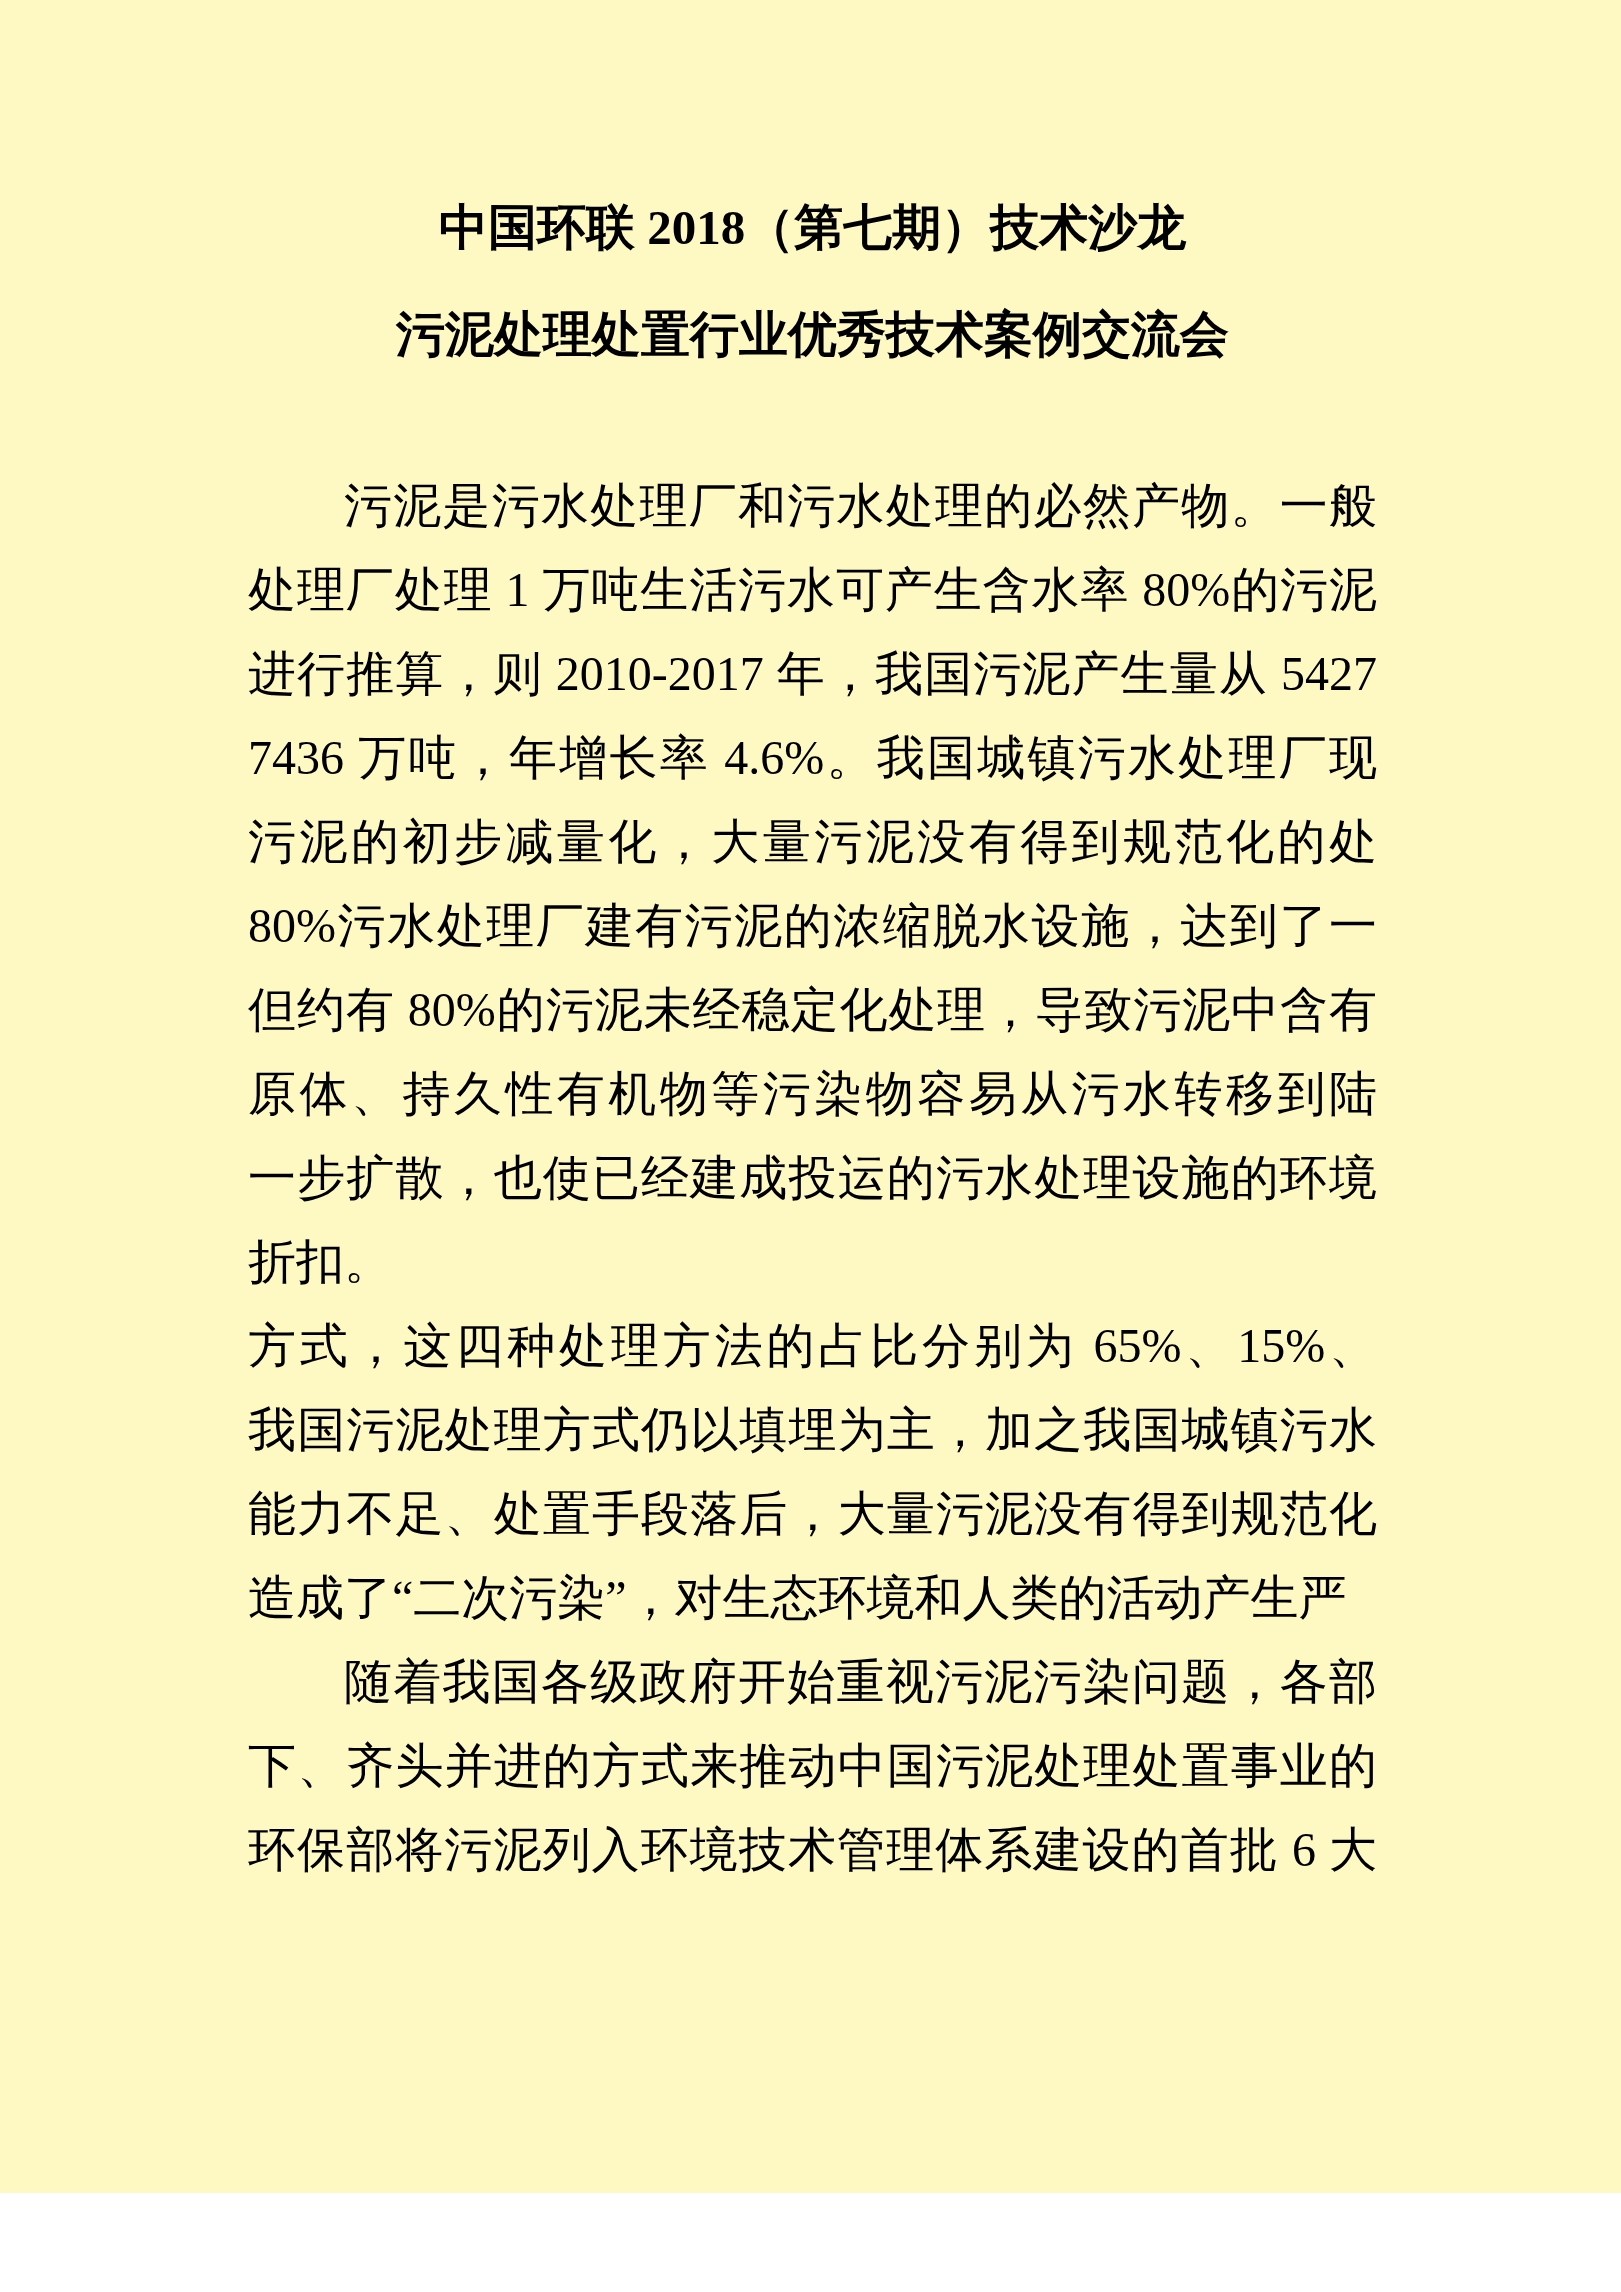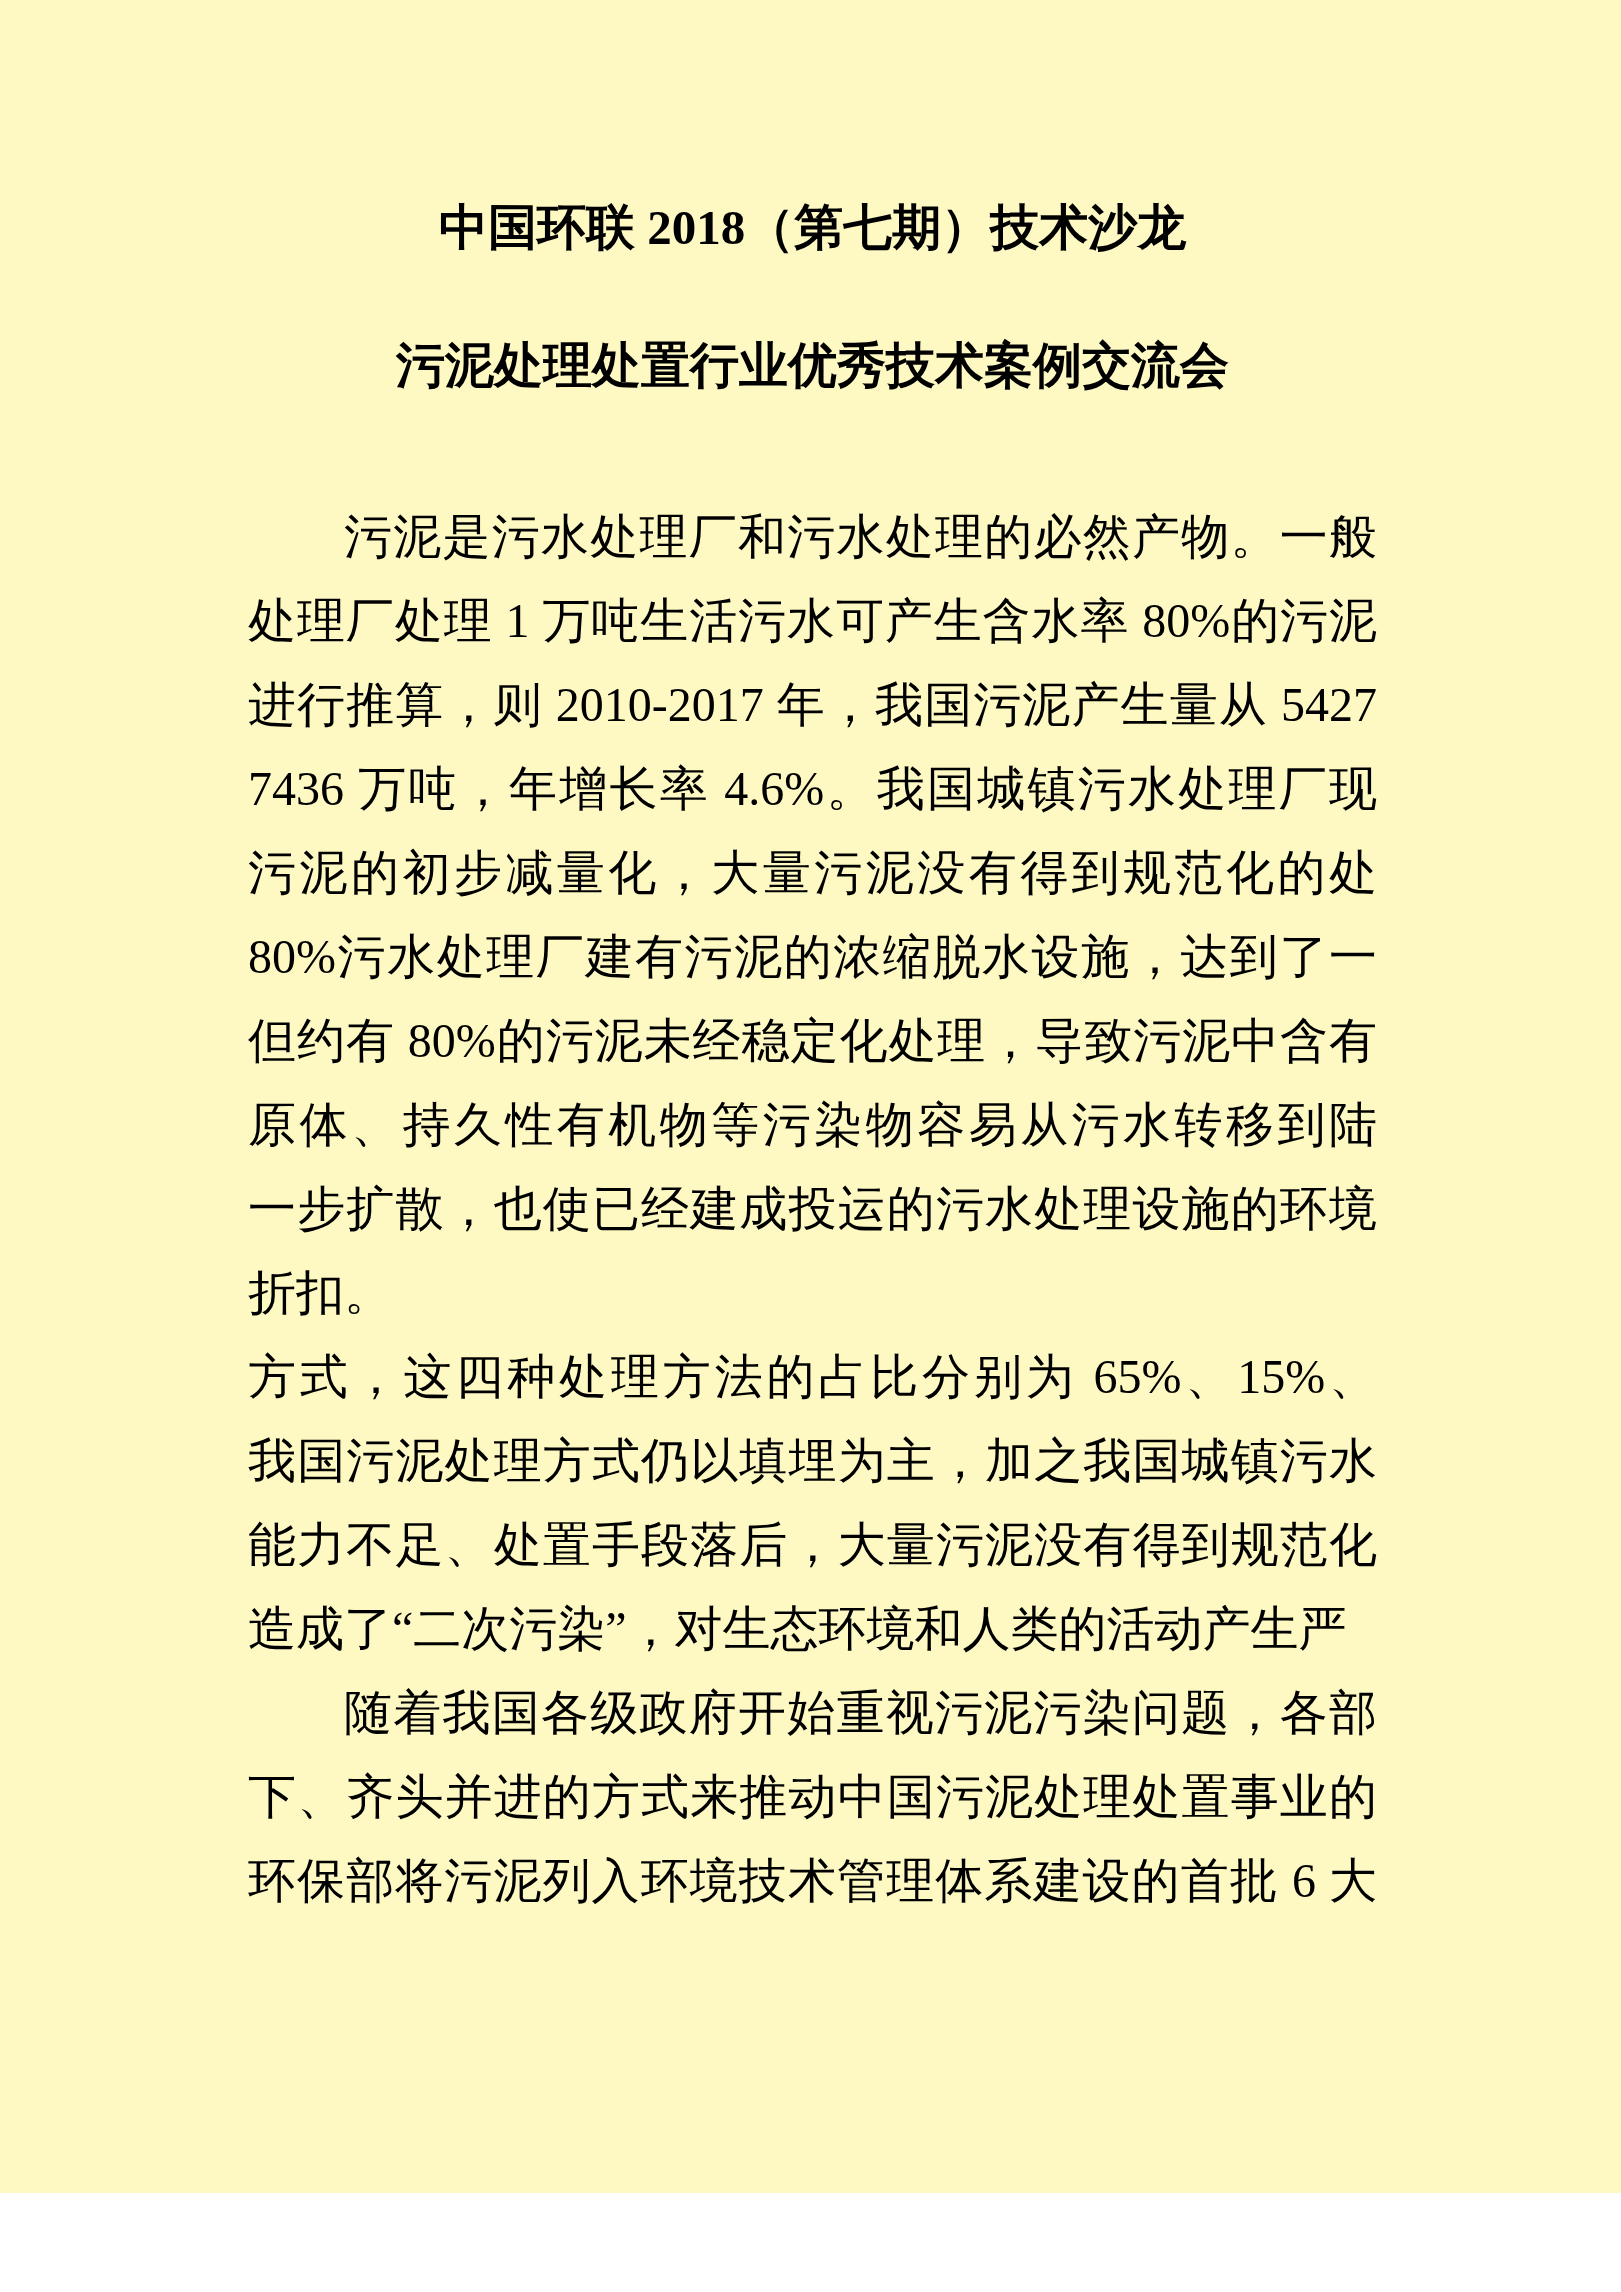--- a/index.html
+++ b/index.html
@@ -26,21 +26,21 @@
   .doc-title {
     margin: 202px 0 0 0;
     font-size: 49px;
     line-height: 51px;
     font-weight: bold;
     text-align: center;
     white-space: nowrap;
   }
 
   .doc-subtitle {
-    margin: 87px 0 0 0;
+    margin: 56px 0 0 0;
     font-size: 49px;
     line-height: 51px;
     font-weight: bold;
     text-align: center;
     white-space: nowrap;
   }
 
   .doc-body {
     margin-top: 118px;
   }

